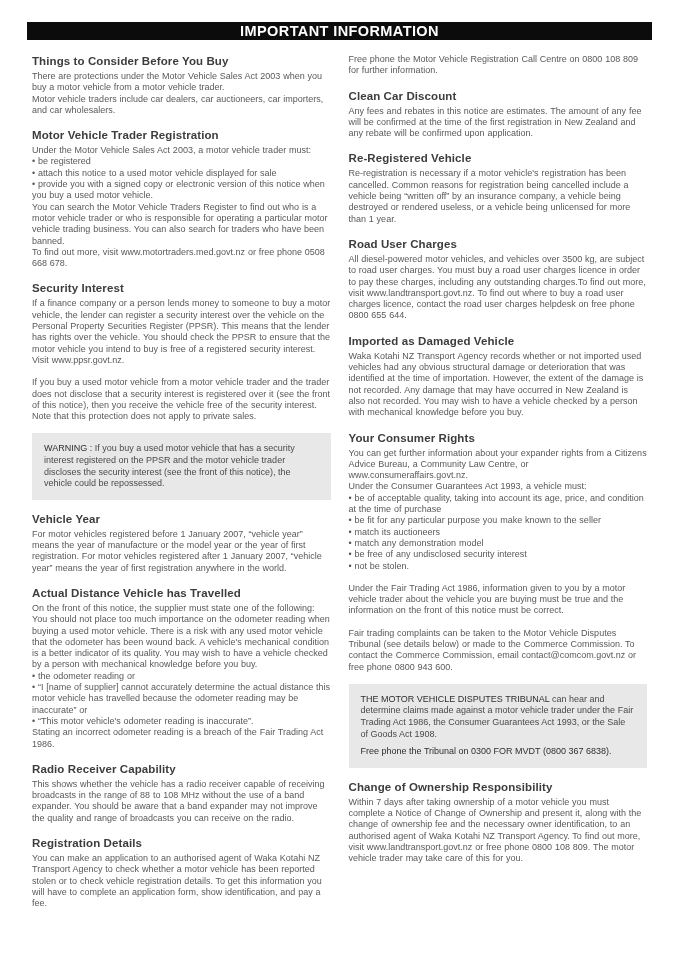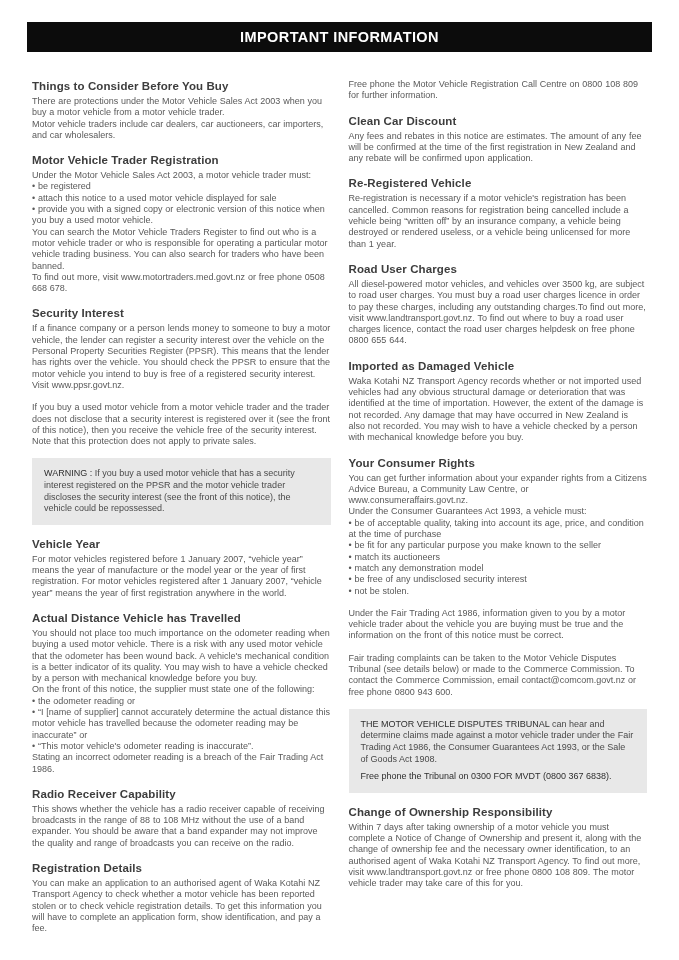--- a/index.html
+++ b/index.html
@@ -6,27 +6,27 @@
   body {
     width:679px; height:960px;
     font-family:"Liberation Sans", sans-serif;
     -webkit-font-smoothing:antialiased;
   }
   .page {
     width:679px; height:960px; box-sizing:border-box;
     padding:22px 27px 10px 27px; overflow:hidden; background:#ffffff;
   }
   .header-bar {
-    background:#0c0c0c; height:30px;
+    background:#0c0c0c; height:18px;
     display:flex; align-items:center; justify-content:center;
   }
   .header-title {
     color:#ffffff; font-size:14.5px; font-weight:bold; letter-spacing:0.4px;
   }
-  .columns { display:flex; gap:18px; margin-top:27px; padding:0 5px; }
+  .columns { display:flex; gap:18px; margin-top:14px; padding:0 5px; }
   .col { flex:1; min-width:0; }
   h2.sec-heading {
     font-size:11.5px; font-weight:bold; color:#3d3d3d;
     margin:13px 0 4px 0; letter-spacing:0.1px;
   }
   section:first-child h2.sec-heading { margin-top:1px; }
   .block {
     font-size:9px; line-height:11.3px; color:#595959; margin:0;
     word-spacing:0.3px;
   }
@@ -72,22 +72,22 @@
           <div class="gray-box">
             <p class="box-line"><span class="bold">WARNING :  </span><span>If you buy a used motor vehicle that has a security interest registered on the PPSR and the motor vehicle trader discloses the security interest (see the front of this notice), the vehicle could be repossessed.</span></p>
           </div>
         </section>
         <section>
           <h2 class="sec-heading">Vehicle Year</h2>
           <p class="block">For motor vehicles registered before 1 January 2007, “vehicle year” means the year of manufacture or the model year or the year of first registration. For motor vehicles registered after 1 January 2007, “vehicle year” means the year of first registration anywhere in the world.</p>
         </section>
         <section>
           <h2 class="sec-heading">Actual Distance Vehicle has Travelled</h2>
+          <p class="block">On the front of this notice, the supplier must state one of the following:</p>
           <p class="block">You should not place too much importance on the odometer reading when buying a used motor vehicle. There is a risk with any used motor vehicle that the odometer has been wound back. A vehicle's mechanical condition is a better indicator of its quality. You may wish to have a vehicle checked by a person with mechanical knowledge before you buy.</p>
-          <p class="block">On the front of this notice, the supplier must state one of the following:</p>
           <p class="block">• the odometer reading or</p>
           <p class="block">• “I [name of supplier] cannot accurately determine the actual distance this motor vehicle has travelled because the odometer reading may be inaccurate” or</p>
           <p class="block">• “This motor vehicle's odometer reading is inaccurate”.</p>
           <p class="block">Stating an incorrect odometer reading is a breach of the Fair Trading Act 1986.</p>
         </section>
         <section>
           <h2 class="sec-heading">Radio Receiver Capability</h2>
           <p class="block">This shows whether the vehicle has a radio receiver capable of receiving broadcasts in the range of 88 to 108 MHz without the use of a band expander. You should be aware that a band expander may not improve the quality and  range of broadcasts you can receive on the radio.</p>
         </section>
         <section>

